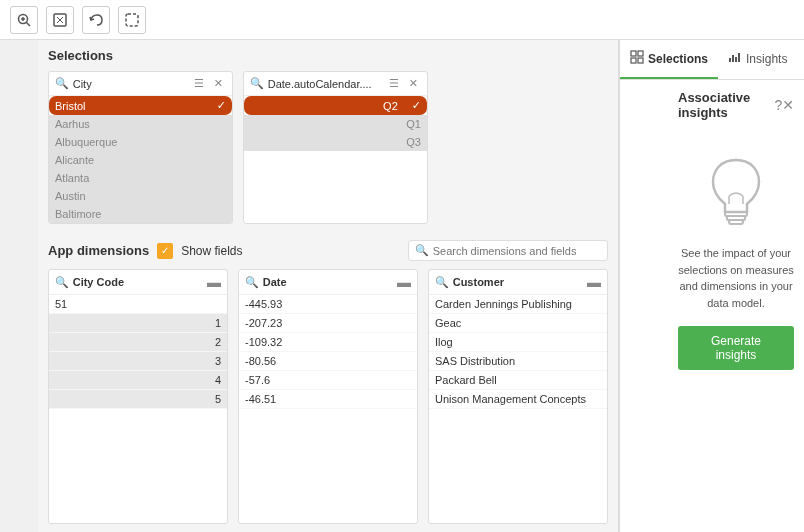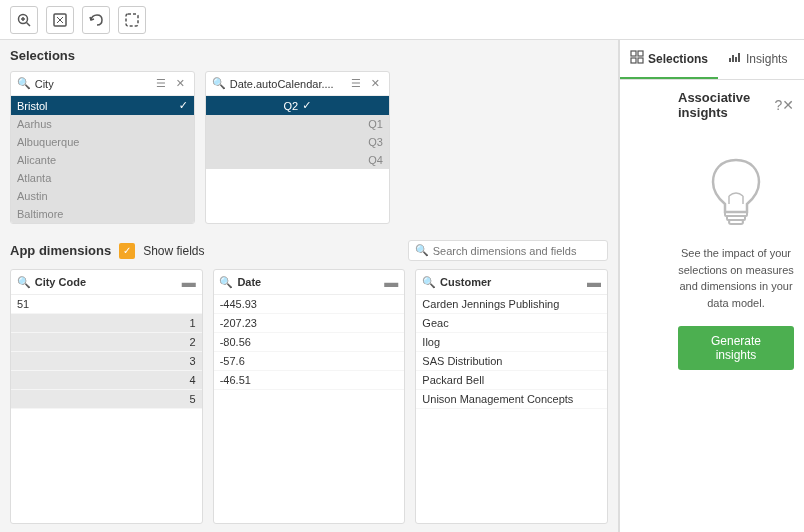--- a/index.html
+++ b/index.html
@@ -37,20 +37,21 @@
       justify-content: center;
       font-size: 14px;
       color: #555;
     }
 
     
     .main-layout {
       display: flex;
       flex: 1;
       overflow: hidden;
+      padding-left: 38px;
     }
 
     
     .left-panel {
       flex: 1;
       background: #f4f4f4;
       display: flex;
       flex-direction: column;
       overflow: hidden;
       border-right: 1px solid #ddd;
@@ -114,22 +115,23 @@
     .selection-item {
       padding: 3px 6px;
       display: flex;
       align-items: center;
       justify-content: space-between;
       font-size: 11px;
       color: #333;
       cursor: pointer;
     }
     .selection-item.selected {
-      background: #0c4a6e;
+      background: #c2410c;
       color: #fff;
+      border-radius: 7px;
     }
     .selection-item.excluded {
       background: #e0e0e0;
       color: #888;
     }
     .checkmark {
       font-size: 11px;
     }
 
     
@@ -410,32 +412,29 @@
         </div>
 
         <div class="selection-card">
           <div class="selection-card-header">
             <span class="search-icon-sm">🔍</span>
             <span class="selection-card-title">Date.autoCalendar....</span>
             <span class="card-icon-btn">☰</span>
             <span class="card-icon-btn">✕</span>
           </div>
           <div class="selection-list">
-            <div class="selection-item selected" style="justify-content: center; gap:4px;">
+            <div class="selection-item selected" style="justify-content: flex-end; gap:14px;">
               <span>Q2</span>
               <span class="checkmark">✓</span>
             </div>
             <div class="selection-item excluded" style="justify-content: flex-end;">
               <span>Q1</span>
             </div>
             <div class="selection-item excluded" style="justify-content: flex-end;">
               <span>Q3</span>
-            </div>
-            <div class="selection-item excluded" style="justify-content: flex-end;">
-              <span>Q4</span>
             </div>
           </div>
         </div>
 
       </div>
     </div>
 
     <div class="app-dimensions-section">
       <div class="app-dimensions-header">
         <span class="app-dimensions-title">App dimensions</span>
@@ -467,20 +466,21 @@
 
         <div class="dimension-card">
           <div class="dimension-card-header">
             <span style="color:#888;font-size:11px;">🔍</span>
             <span class="dimension-card-title">Date</span>
             <span style="color:#888;font-size:14px;cursor:pointer;">▬</span>
           </div>
           <div class="dimension-list">
             <div class="dimension-item">-445.93</div>
             <div class="dimension-item">-207.23</div>
+            <div class="dimension-item">-109.32</div>
             <div class="dimension-item">-80.56</div>
             <div class="dimension-item">-57.6</div>
             <div class="dimension-item">-46.51</div>
           </div>
         </div>
 
         <div class="dimension-card">
           <div class="dimension-card-header">
             <span style="color:#888;font-size:11px;">🔍</span>
             <span class="dimension-card-title">Customer</span>

